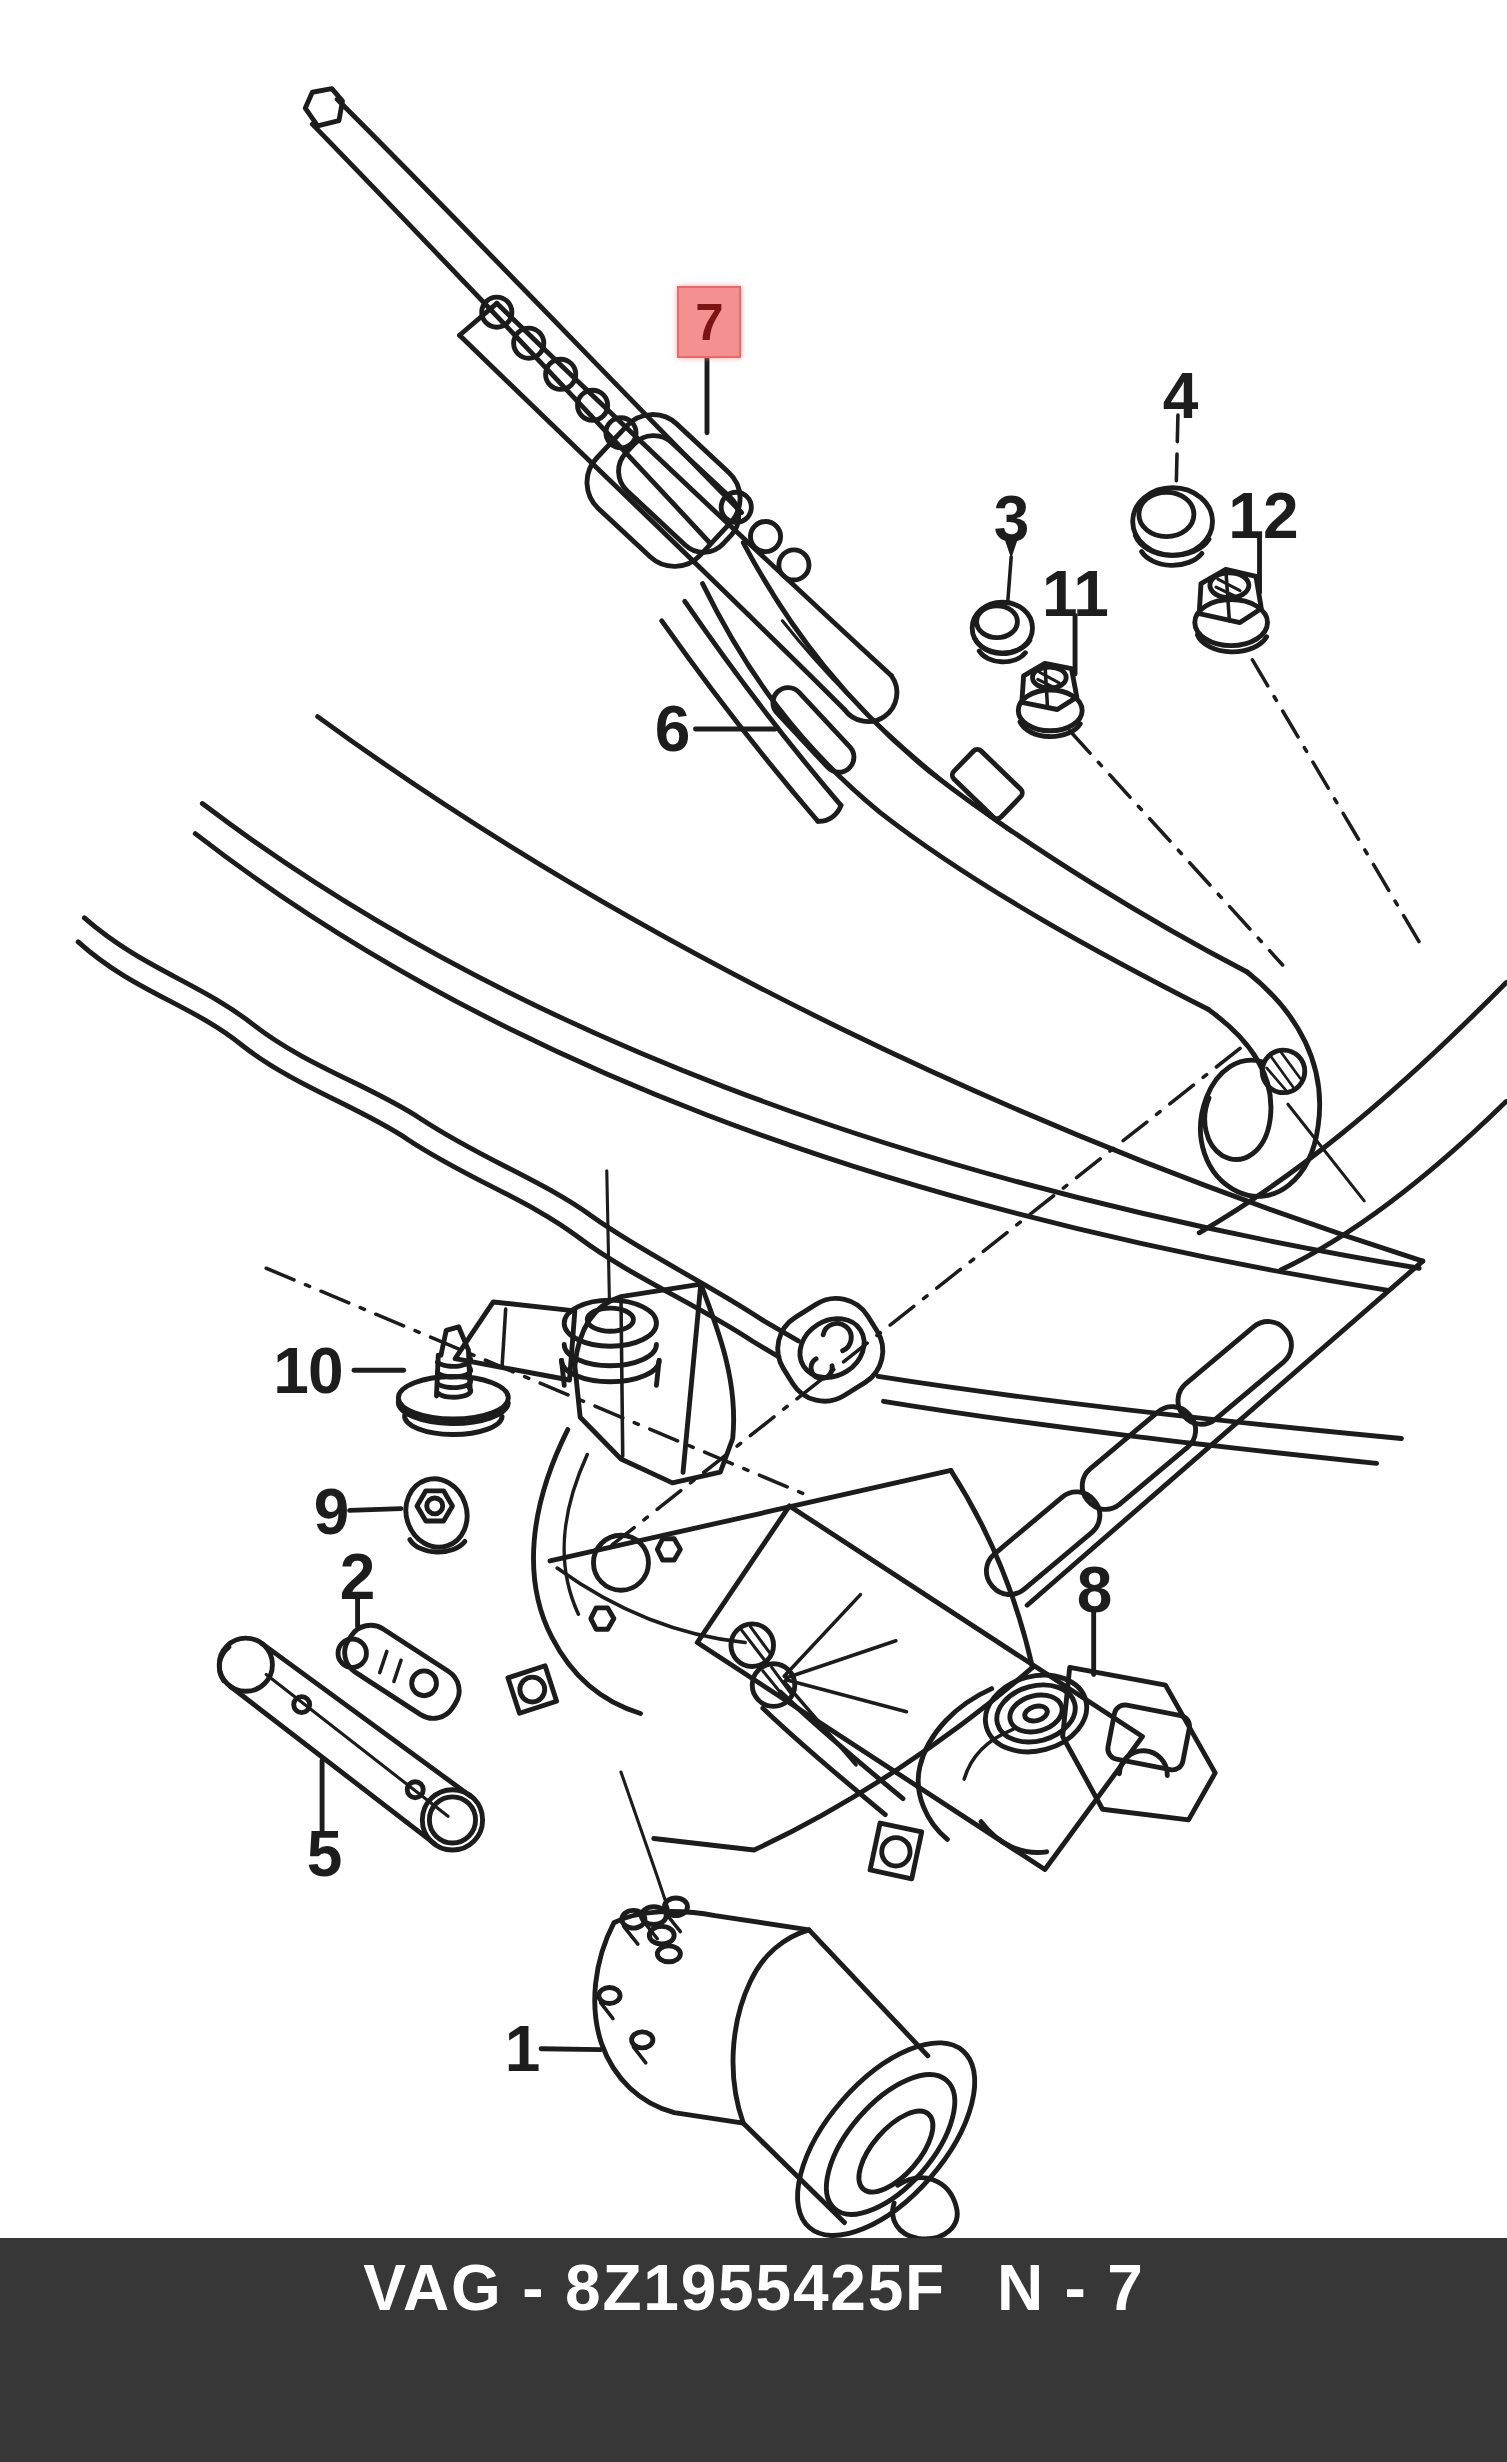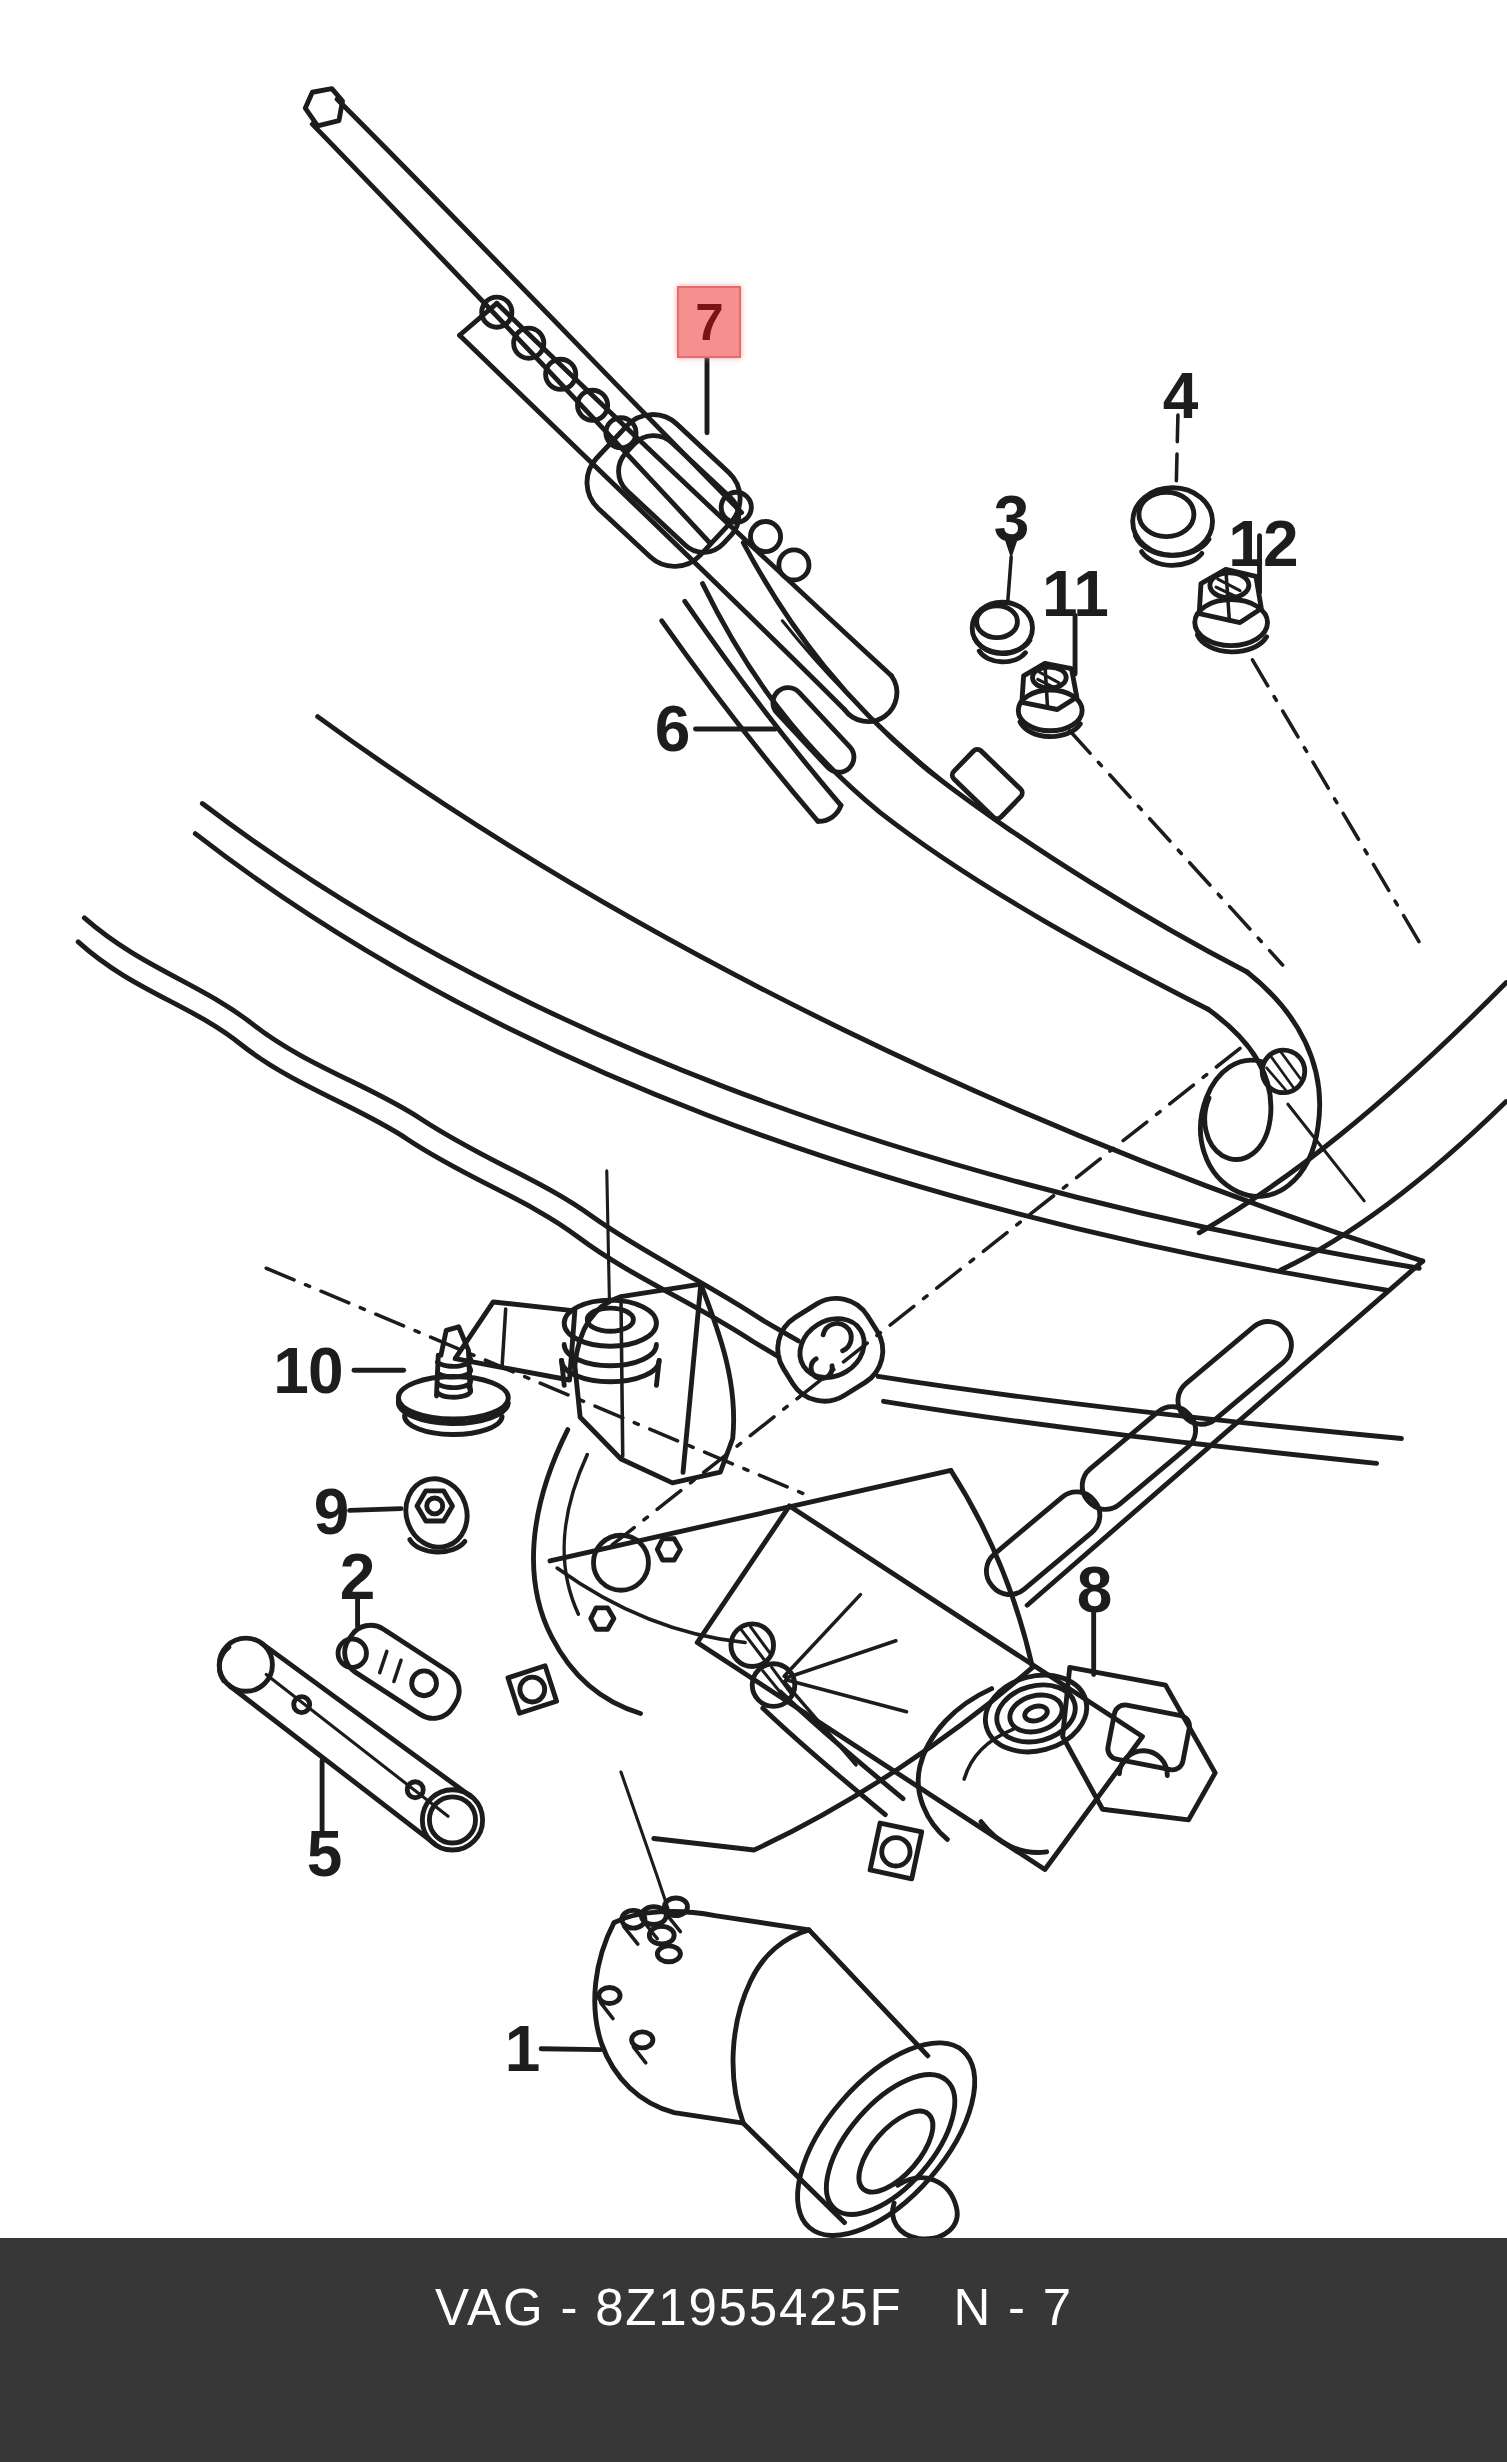--- a/index.html
+++ b/index.html
@@ -8,21 +8,21 @@
   .stage svg{position:absolute;left:0;top:0;}
   .callout{position:absolute;transform:translate(-50%,-50%);
            font-family:"Liberation Sans", sans-serif;
            font-size:64px;font-weight:bold;color:#1d1d1d;line-height:1;
            letter-spacing:-0.9px;user-select:none;white-space:nowrap;}
   .callout.hl{width:60px;height:68px;display:flex;align-items:center;justify-content:center;
               background:#f59090;border:2.7px solid #e86a6a;color:#7d1414;font-size:51px;
               box-shadow:0 0 5.3px rgba(245,144,144,.8);}
   .footer{position:absolute;left:0;top:2238px;width:1508px;height:224px;background:#373737;
           display:flex;align-items:flex-start;justify-content:center;}
-  .footer-line{margin-top:40px;color:#ffffff;font-size:51px;font-weight:normal;
+  .footer-line{margin-top:13px;color:#ffffff;font-size:64px;font-weight:bold;
                letter-spacing:1.8px;white-space:pre;}
   .footer-line .gap{display:inline-block;width:51px;}
 </style>
 </head>
 <body>
 
 <div class="stage">
 
   <svg width="1508" height="2462" viewBox="0 0 1700 2776">
     <g fill="none" stroke="#1c1c1c" stroke-width="5.5" stroke-linecap="round" stroke-linejoin="round">
@@ -259,20 +259,20 @@
   <div class="callout" style="left:357px;top:1577px;">2</div>
   <div class="callout" style="left:1011px;top:519px;">3</div>
   <div class="callout" style="left:1180px;top:396px;">4</div>
   <div class="callout" style="left:324px;top:1854px;">5</div>
   <div class="callout" style="left:672px;top:729px;">6</div>
   <div class="callout hl" style="left: 709px; top: 322px; background: rgb(245, 144, 144); border-color: rgb(232, 106, 106); color: rgb(125, 20, 20);">7</div>
   <div class="callout" style="left:1094px;top:1590px;">8</div>
   <div class="callout" style="left:331px;top:1512px;">9</div>
   <div class="callout" style="left:308px;top:1371px;">10</div>
   <div class="callout" style="left:1075px;top:594px;text-align:right;">11</div>
-  <div class="callout" style="left:1263px;top:516px;margin-top:28px;">12</div>
+  <div class="callout" style="left:1263px;top:516px;">12</div>
 
   <div class="footer" style="background: rgb(55, 55, 55);">
     <div class="footer-line" style="color: rgb(255, 255, 255);"><span>VAG</span><span> </span><span>-</span><span> </span><span>8Z1955425F</span><span class="gap"></span><span>N - 7</span></div>
   </div>
 
 </div>
 
 
 </body></html>

